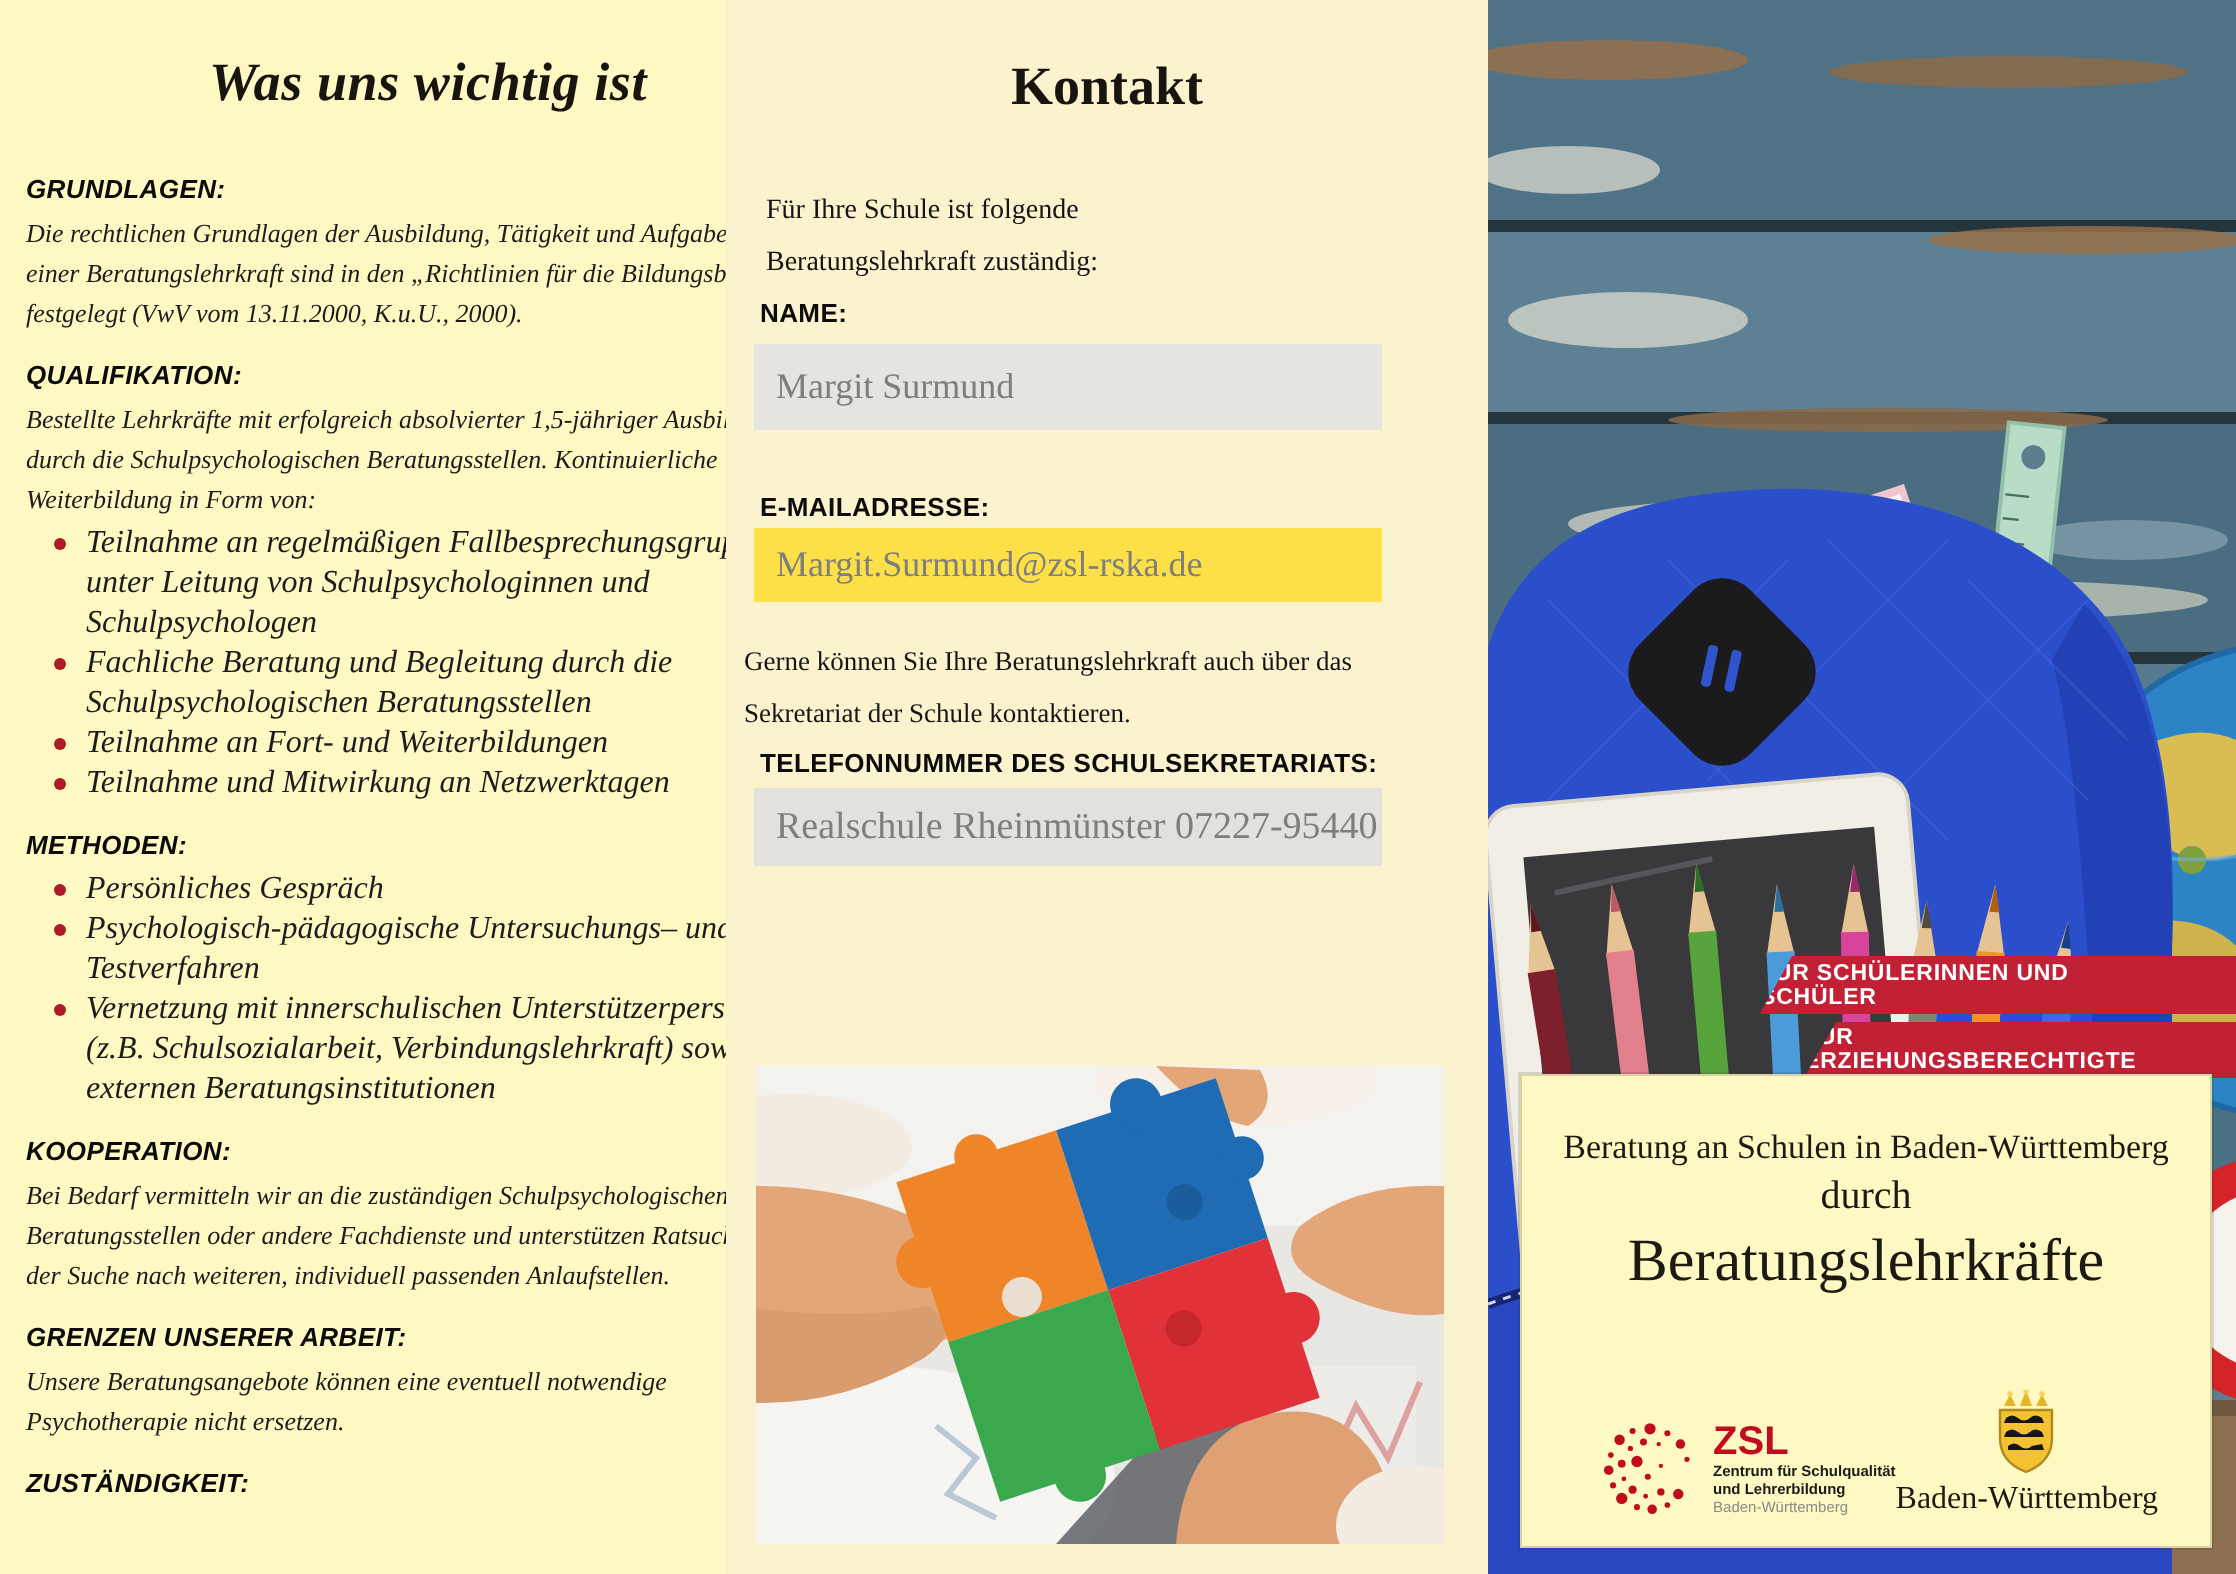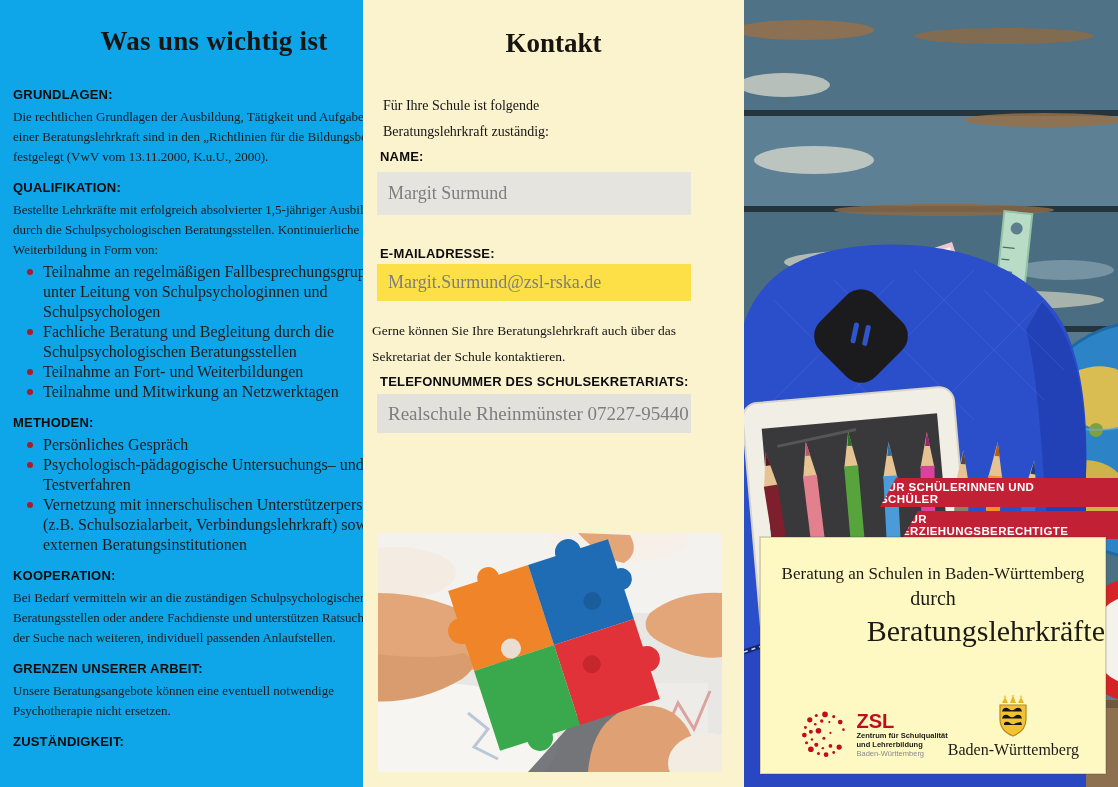--- a/index.html
+++ b/index.html
@@ -1,21 +1,21 @@
 <!DOCTYPE html>
 <html><head>
 <meta charset="utf-8">
 <style>
   * { margin:0; padding:0; box-sizing:border-box; }
   html,body { width:1118px; height:787px; overflow:hidden; background:#fff;
               font-family:"Liberation Serif", serif; }
   #page { position:relative; width:1118px; height:787px; background:#fff; }
 
   .panel { position:absolute; top:0; height:787px; overflow:hidden; }
-  .panel.left   { left:0;   width:428px; background:#0ea5e9; padding:26px 13px 0 13px; }
+  .panel.left   { left:0;   width:428px; background:#fef9c3; padding:26px 13px 0 13px;font-style:italic; }
   .panel.middle { left:363px; width:381px; background:#fbf3ce; }
   .panel.cover  { left:744px; width:374px; background:#5d7e8f; }
 
   
   .panel.left h1 { font-size:27px; font-weight:600; text-align:center; color:#181410;
                    letter-spacing:.3px; margin-bottom:30px; }
   .sec { margin-bottom:13px; }
   .sec h2 { font-family:"Liberation Sans", sans-serif; font-size:13px; font-weight:bold;
             color:#0c0c0c; letter-spacing:.2px; margin:13px 0 5px 0; }
   .sec:first-of-type h2 { margin-top:0; }
@@ -49,21 +49,21 @@
   .banner { position:absolute; right:0; background:#c22035; color:#ffffff;
             font-family:"Liberation Sans", sans-serif; font-weight:bold; font-size:11.5px;
             letter-spacing:.4px; display:flex; align-items:center; justify-content:flex-end;
             padding-right:24px; clip-path:polygon(16px 0, 100% 0, 100% 100%, 0 100%); }
   #banner-1 { top:478px; width:238px; height:29px; }
   #banner-2 { top:511px; width:216px; height:28px; }
   .cover-box { position:absolute; left:16px; top:537px; width:346px; height:237px;
                background:#fef9c3; border:1px solid #d9d2a8; box-shadow:0 0 0 1px rgba(60,50,30,.15); }
   .cover-box .l1 { margin-top:26px; text-align:center; font-size:17px; color:#1d1a14; }
   .cover-box .l2 { margin-top:3px;  text-align:center; font-size:20px; color:#1d1a14; }
-  .cover-box .l3 { margin-top:4px;  text-align:right; font-size:30px; color:#1d1a14; }
+  .cover-box .l3 { margin-top:4px;  text-align:center; font-size:30px; color:#1d1a14; }
   .logo-row { position:absolute; left:0; bottom:14px; width:100%; display:flex;
               justify-content:flex-end; align-items:flex-end; padding:0 26px 0 18px; }
   .zsl { display:flex; align-items:center; gap:7px; }
   .zsl-text .acr { font-family:"Liberation Sans", sans-serif; font-weight:bold;
                    font-size:20px; line-height:20px; color:#c00d1e; }
   .zsl-text .t1, .zsl-text .t2 { font-family:"Liberation Sans", sans-serif; font-weight:bold;
                    font-size:7.5px; line-height:9px; color:#1a1a1a; }
   .zsl-text .t3 { font-family:"Liberation Sans", sans-serif; font-size:7.5px; line-height:9px; color:#8a8a8a; }
   .bw { display:flex; flex-direction:column; align-items:center; }
   .bw .bw-label { font-size:16px; color:#1d1a14; margin-top:2px; }

